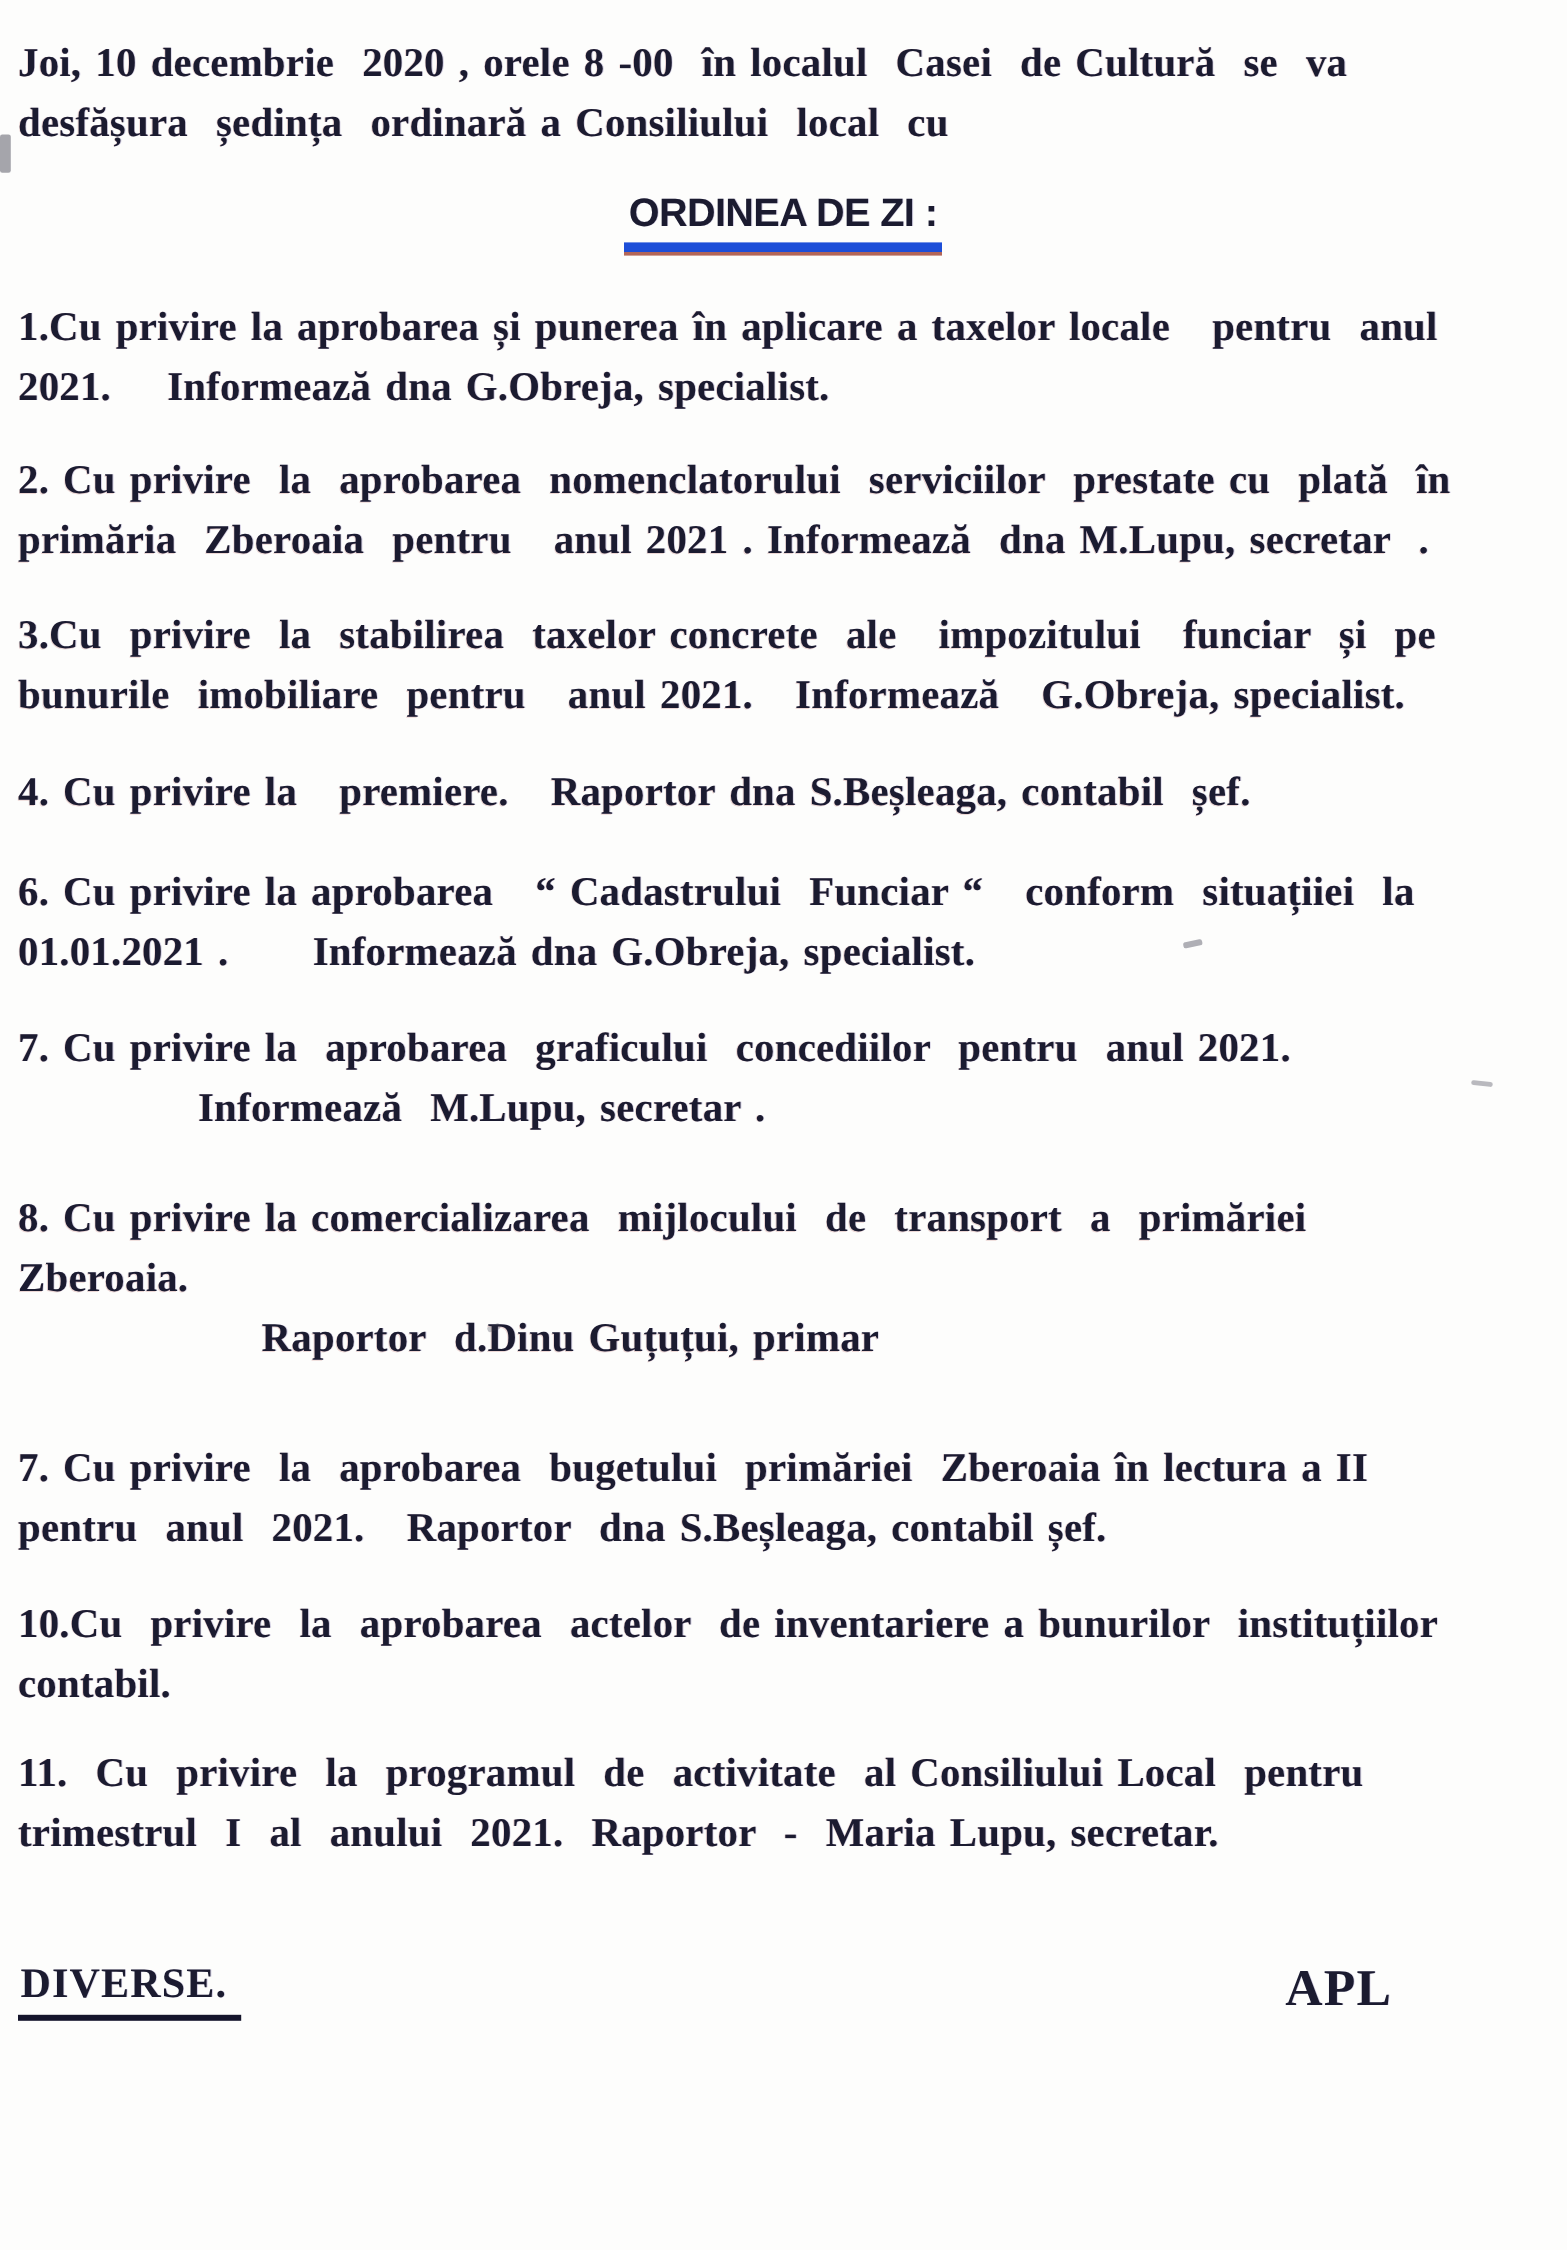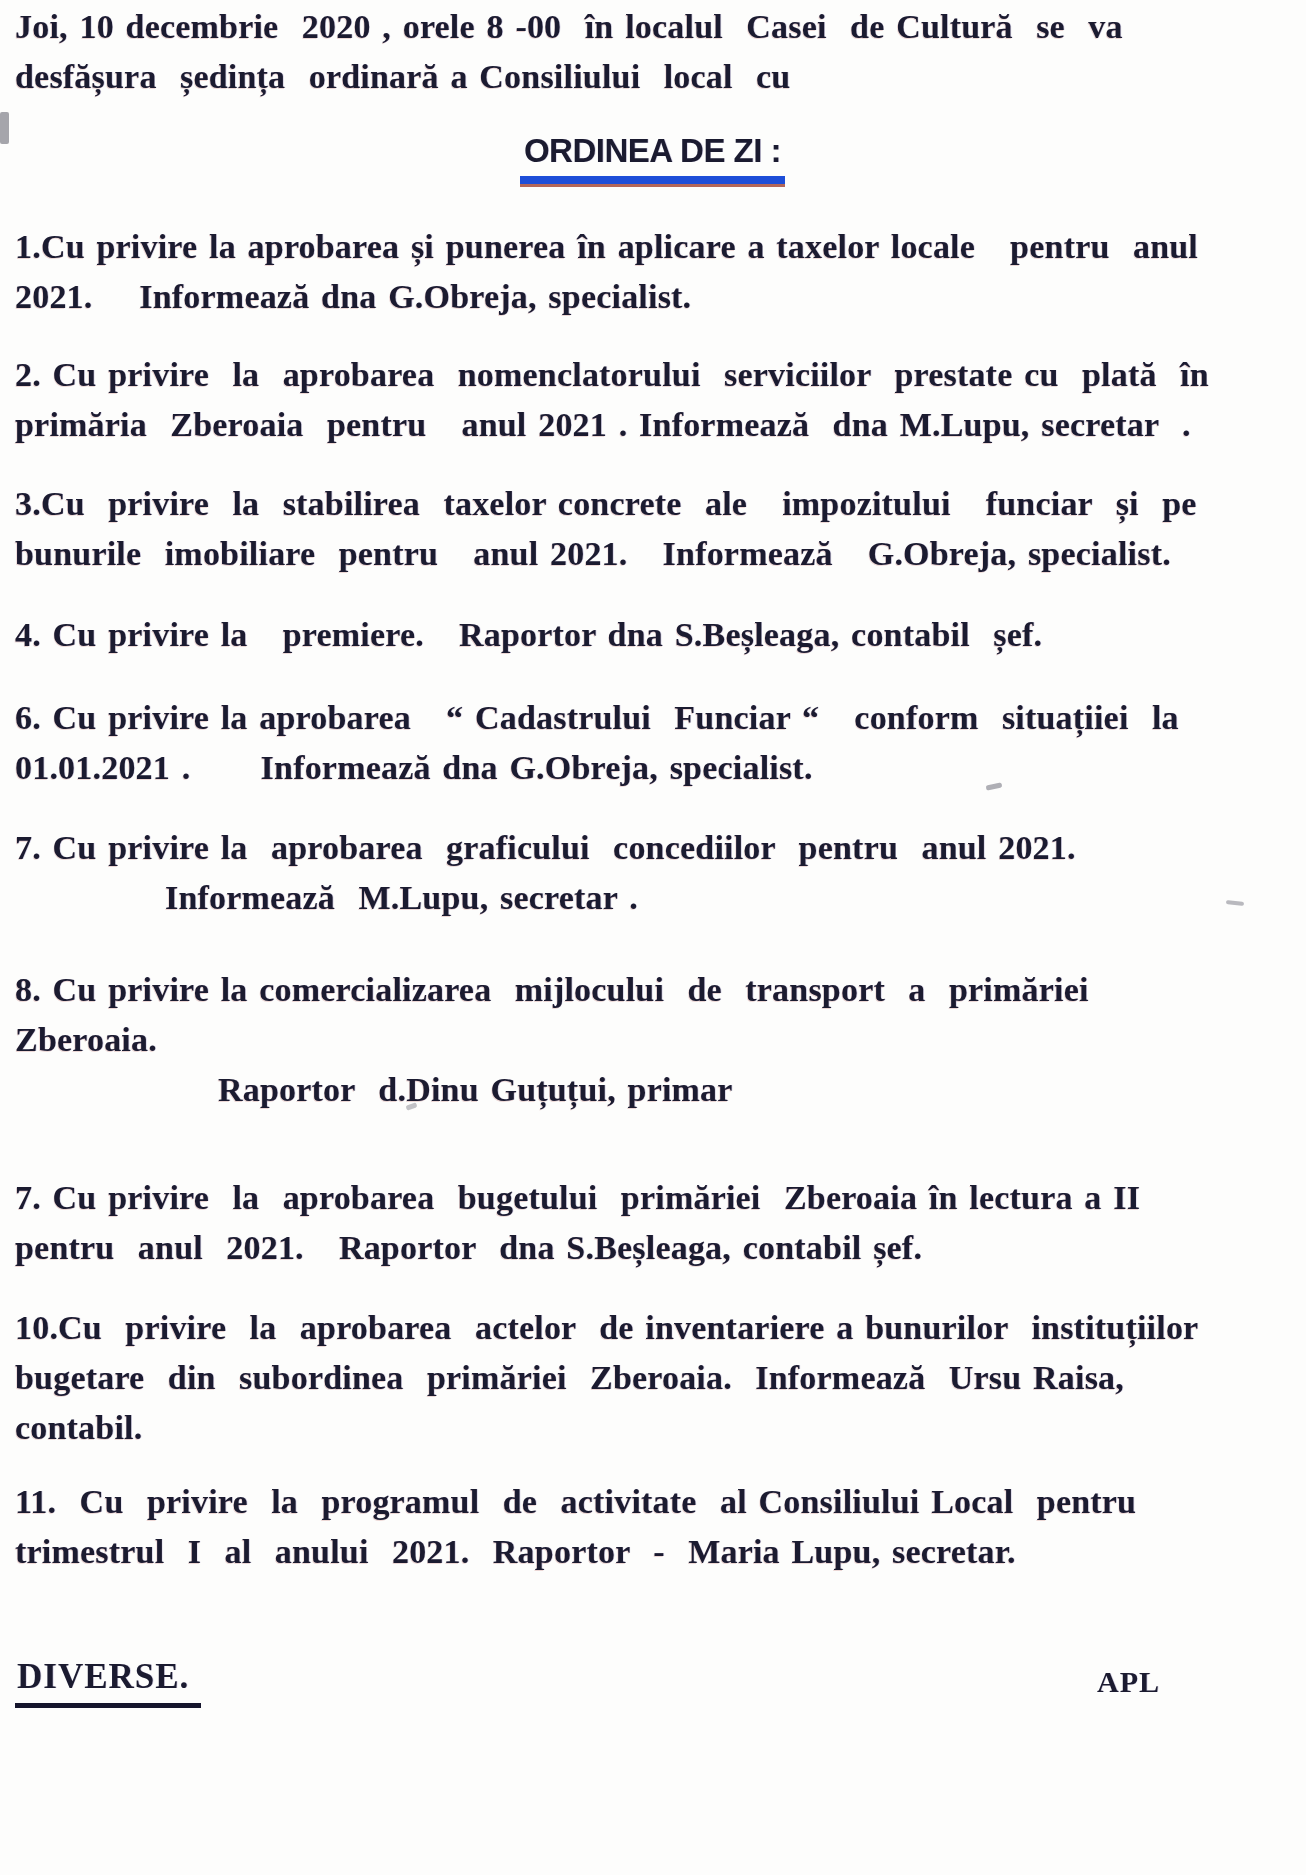--- a/index.html
+++ b/index.html
@@ -5,21 +5,21 @@
   html, body {
     margin: 0;
     padding: 0;
     background: #ffffff;
   }
   .page {
     position: relative;
     width: 1306px;
     height: 1875px;
     box-sizing: border-box;
-    padding: 2px 16px 0 15px;
+    padding: 28px 16px 0 15px;
     background: #fdfdfc;
     color: #1b1b30;
     font-family: "Liberation Serif", "DejaVu Serif", serif;
     font-weight: 700;
     overflow: hidden;
   }
   .line {
     white-space: pre;
     font-size: 34px;
     line-height: 50px;
@@ -57,21 +57,21 @@
   .diverse-label {
     font-size: 35px;
     line-height: 44px;
     letter-spacing: 1px;
     border-bottom: 5px solid #15152c;
     padding: 0 12px 4px 2px;
     white-space: pre;
     text-shadow: 0.7px 0 0 rgba(70, 50, 140, 0.22);
   }
   .apl-label {
-    font-size: 30px;
+    font-size: 43px;
     line-height: 44px;
     letter-spacing: 1px;
     white-space: pre;
     text-shadow: 0.7px 0 0 rgba(70, 50, 140, 0.22);
   }
   .artifact {
     position: absolute;
     background: #3a3a4a;
     border-radius: 2px;
   }
@@ -135,21 +135,20 @@
     <div class="line indent-200">Raportor  d.Dinu Guțuțui, primar</div>
   </div>
 
   <div class="para" style="margin-top:58px">
     <div class="line">7. Cu privire  la  aprobarea  bugetului  primăriei  Zberoaia în lectura a II</div>
     <div class="line">pentru  anul  2021.   Raportor  dna S.Beșleaga, contabil șef.</div>
   </div>
 
   <div class="para" style="margin-top:30px">
     <div class="line">10.Cu  privire  la  aprobarea  actelor  de inventariere a bunurilor  instituțiilor</div>
-    <div class="line">bugetare  din  subordinea  primăriei  Zberoaia.  Informează  Ursu Raisa,</div>
     <div class="line">contabil.</div>
   </div>
 
   <div class="para" style="margin-top:24px">
     <div class="line">11.  Cu  privire  la  programul  de  activitate  al Consiliului Local  pentru</div>
     <div class="line">trimestrul  I  al  anului  2021.  Raportor  -  Maria Lupu, secretar.</div>
   </div>
 
   <div class="footer-row">
     <span class="diverse-label">DIVERSE.</span>

